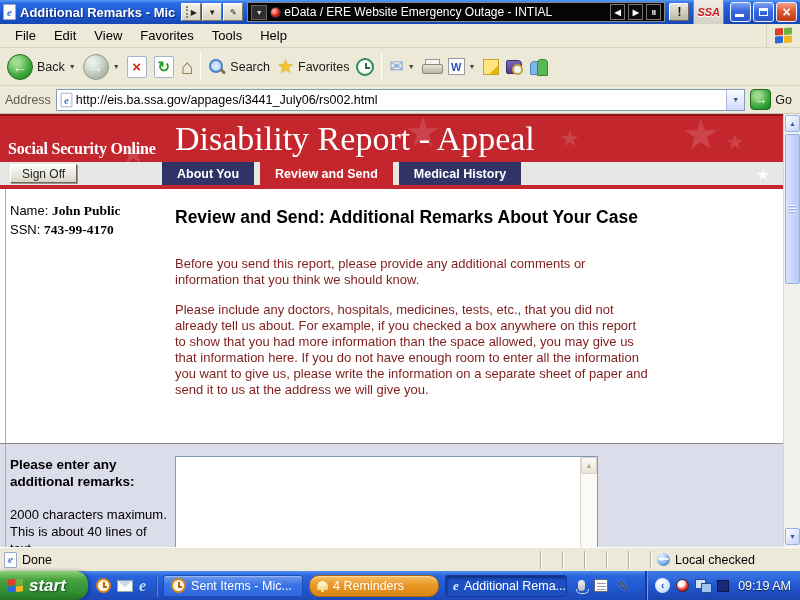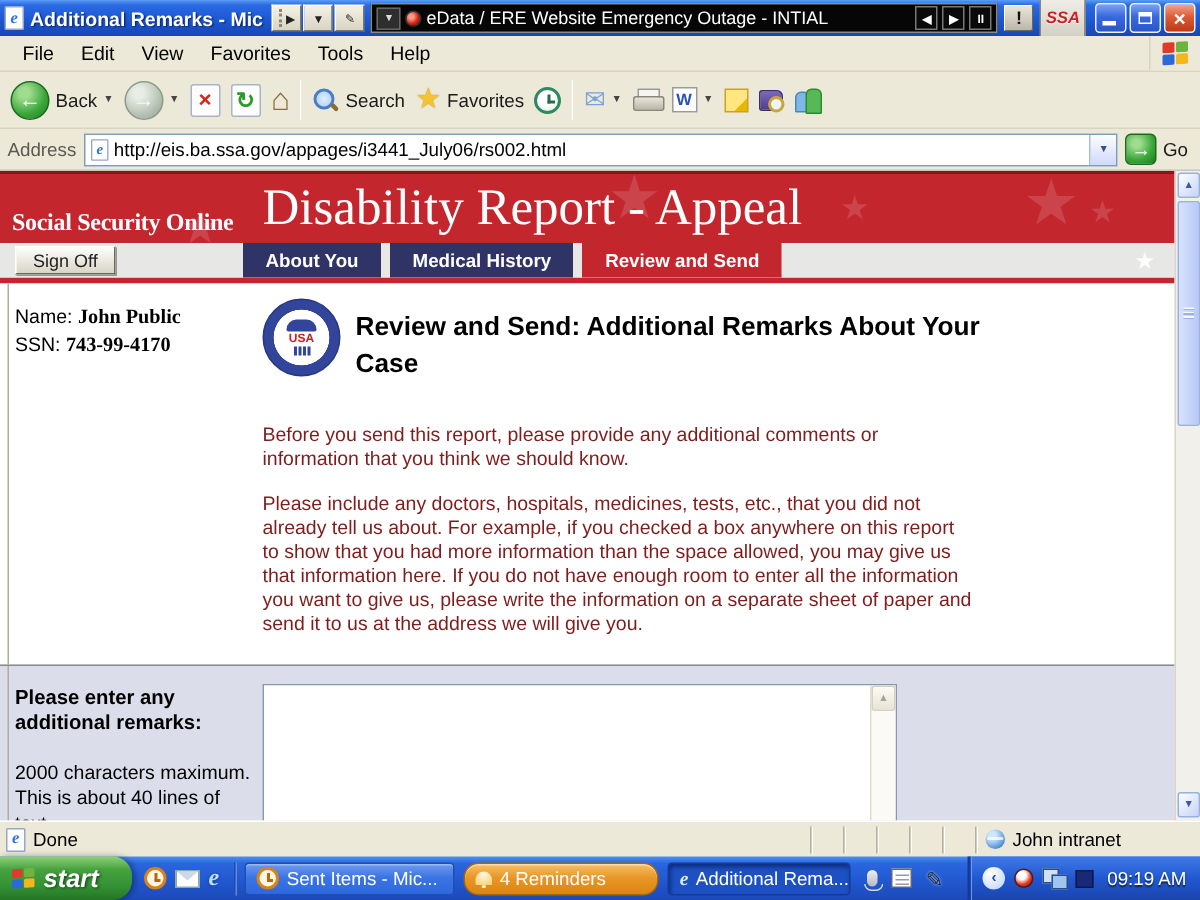--- a/index.html
+++ b/index.html
@@ -364,46 +364,34 @@
       <span class="site-name">Social Security Online</span>
       <span class="banner-title">Disability Report - Appeal</span>
     </div>
 
     <div class="tabstrip">
       <span class="tstar" style="left:352px; top:3px; font-size:18px;">★</span>
       <span class="tstar" style="left:756px; top:5px; font-size:16px;">★</span>
       <span class="signoff">Sign Off</span>
       <span class="tabs">
         <span class="tab">About You</span>
+        <span class="tab active">Review and Send</span>
         <span class="tab">Medical History</span>
-        <span class="tab active">Review and Send</span>
       </span>
     </div>
     <div class="redline"></div>
 
     <div class="content">
       <span class="v-edge"></span>
       <div class="user-info">
         <div><span>Name:</span> <b>John Public</b></div>
         <div><span>SSN:</span> <b>743-99-4170</b></div>
       </div>
       <div class="main-col">
         <div class="head-row">
-          <span class="seal">
-            <span class="inner">
-              <span class="wing"></span>
-              <span class="usa">USA</span>
-              <span class="bars">
-                  <i></i>
-                  <i></i>
-                  <i></i>
-                  <i></i>
-                </span>
-            </span>
-          </span>
           <h1 class="section-heading">Review and Send: Additional Remarks About Your Case</h1>
         </div>
         <p class="para first">Before you send this report, please provide any additional comments or information that you think we should know.</p>
         <p class="para">Please include any doctors, hospitals, medicines, tests, etc., that you did not already tell us about. For example, if you checked a box anywhere on this report to show that you had more information than the space allowed, you may give us that information here. If you do not have enough room to enter all the information you want to give us, please write the information on a separate sheet of paper and send it to us at the address we will give you.</p>
       </div>
     </div>
 
     <div class="remarks-panel">
       <span class="v-edge"></span>
       <div class="remarks-left">
@@ -432,21 +420,21 @@
         </span>
       <span>Done</span>
     </span>
     <span class="sb-pane"></span>
     <span class="sb-pane"></span>
     <span class="sb-pane"></span>
     <span class="sb-pane"></span>
     <span class="sb-pane"></span>
     <span class="sb-zone">
       <span class="globe"></span>
-      <span>John intranet</span>
+      <span>Local checked</span>
     </span>
   </div>
 
   <div class="taskbar">
     <span class="start-btn">
       <span class="winflag small">
           <i></i>
           <i></i>
           <i></i>
           <i></i>

